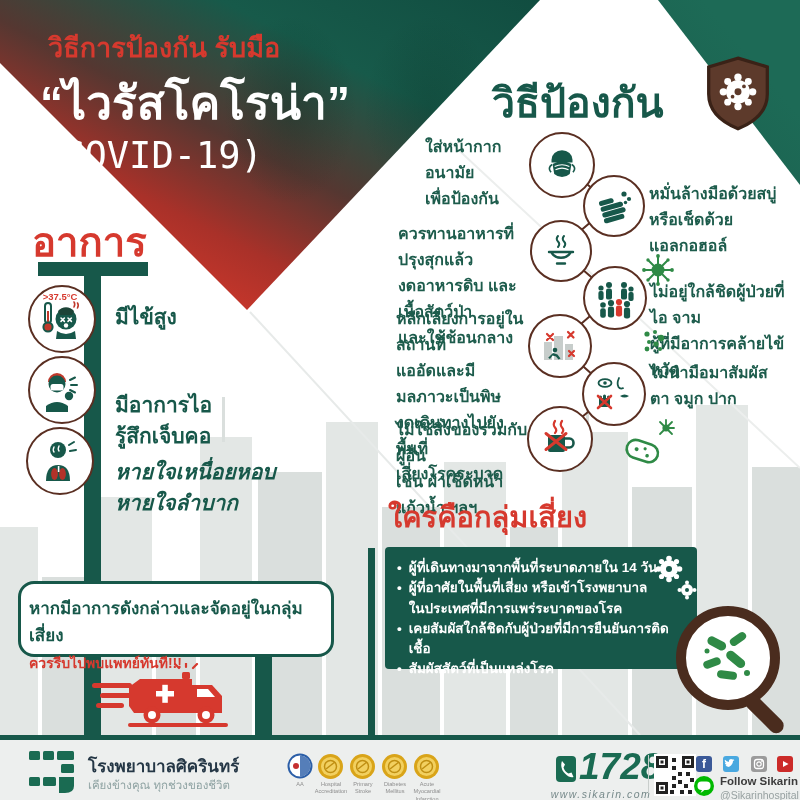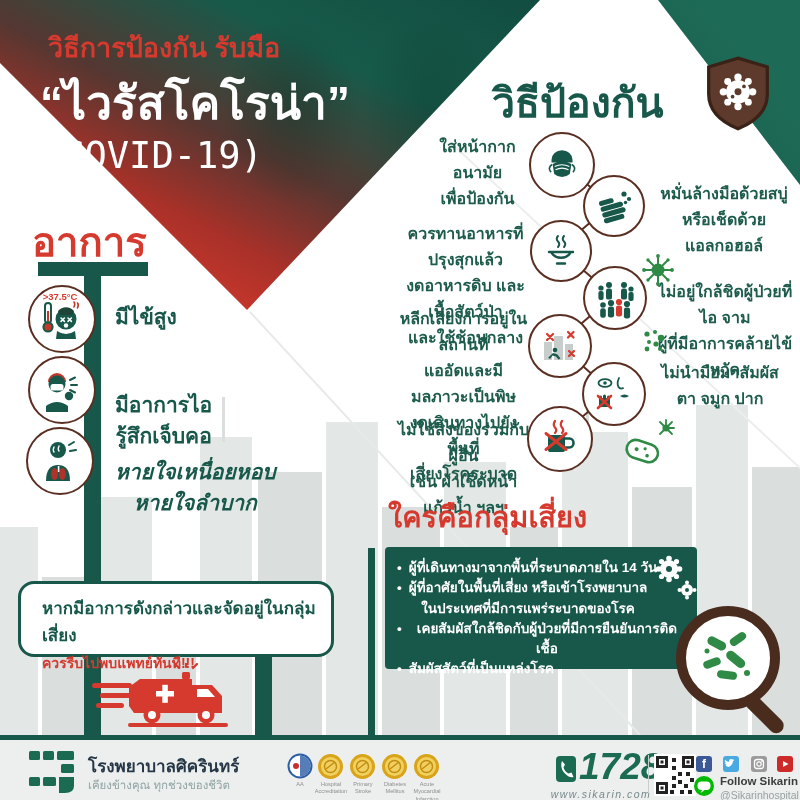--- a/index.html
+++ b/index.html
@@ -1,19 +1,19 @@
 <!DOCTYPE html>
 <html><head>
 <meta charset="utf-8">
 <style>
   html,body{margin:0;padding:0;background:#888;}
   #stage{position:relative;width:800px;height:800px;background:#ffffff;overflow:hidden;
          font-family:"Liberation Sans","DejaVu Sans",sans-serif;margin:0 auto;}
   .abs{position:absolute;}
-  .pre{white-space:pre-line;text-align:center;}
+  .pre{white-space:pre-line;}
   .gtxt{color:#17584a;}
   .rtxt{color:#d6392e;}
   .circ{position:absolute;background:#fff;border:2px solid #5a2f22;border-radius:50%;
         display:flex;align-items:center;justify-content:center;z-index:5;}
   .prevtxt{position:absolute;font-size:16px;font-weight:700;color:#1d5c4c;line-height:1.62;z-index:4;}
   .symlabel{position:absolute;font-size:21px;font-weight:700;color:#17584a;line-height:1.45;z-index:4;}
   .bld{fill:#e3e7e5;}
   .bld2{fill:#dadfdd;}
   .medal-label{position:absolute;width:36px;text-align:center;font-size:5.6px;line-height:1.3;
                color:#8e8e8e;z-index:6;}
@@ -392,21 +392,21 @@
         <rect x="22" y="46" width="20" height="8" rx="4" transform="rotate(8 32 50)"></rect>
         <circle cx="52" cy="48" r="3"></circle>
           <circle cx="12" cy="26" r="2.5"></circle>
       </g>
     </svg>
   </div>
   <div class="abs" style="left:757px;top:690px;width:15px;height:48px;background:#4a2c1e;border-radius:8px;
               transform:rotate(-45deg);z-index:5;"></div>
 
   <div class="abs" style="left:18px;top:581px;width:316px;height:76px;background:#ffffff;border:3.5px solid #17584a;
-              border-radius:16px;z-index:4;padding:10px 0 0 21px;box-sizing:border-box;">
+              border-radius:16px;z-index:4;padding:10px 0 0 8px;box-sizing:border-box;">
     <div class="gtxt" style="font-size:17px;font-weight:700;"><span>หากมีอาการดังกล่าวและจัดอยู่ในกลุ่มเสี่ยง</span></div>
     <div class="rtxt" style="font-size:14px;font-weight:700;margin-top:4px;"><span>ควรรีบไปพบแพทย์ทันที!!!</span></div>
   </div>
 
   <svg class="abs" style="left:90px;top:663px;z-index:4;" width="170" height="72" viewBox="0 0 170 72">
     <g fill="#d6392e">
       <rect x="2" y="20" width="40" height="5" rx="2.5"></rect>
       <rect x="10" y="30" width="32" height="5" rx="2.5"></rect>
       <rect x="6" y="40" width="28" height="5" rx="2.5"></rect>
       <path d="M50 16 h52 v34 h-58 l-5 -7 v-19 Z"></path>

